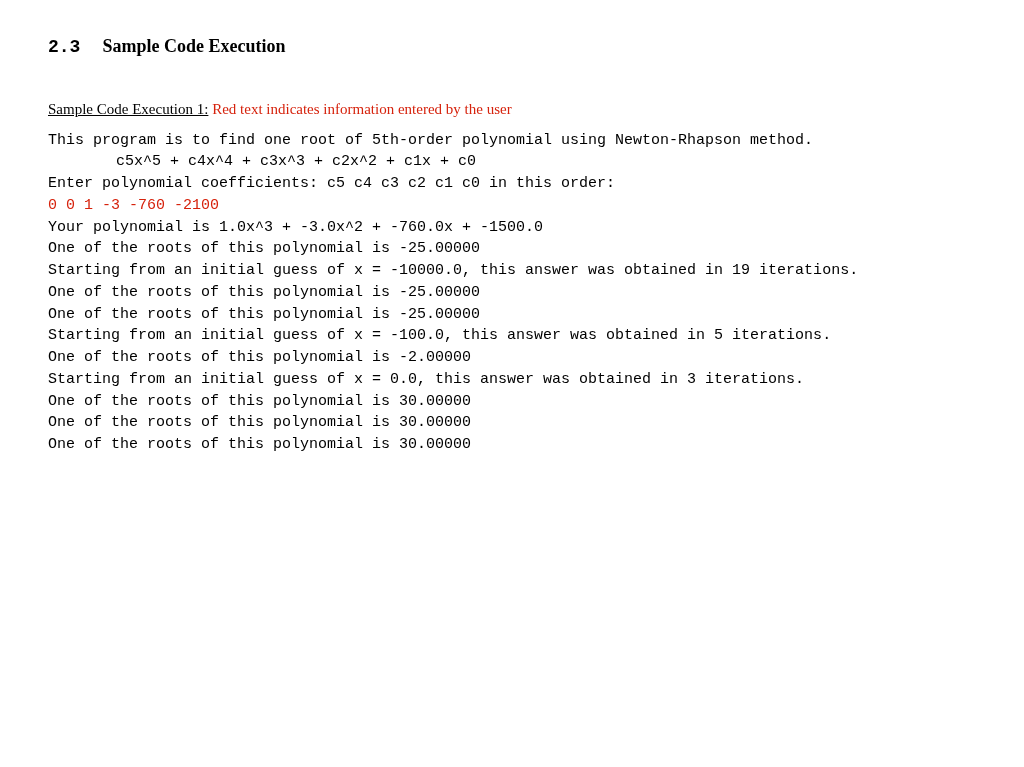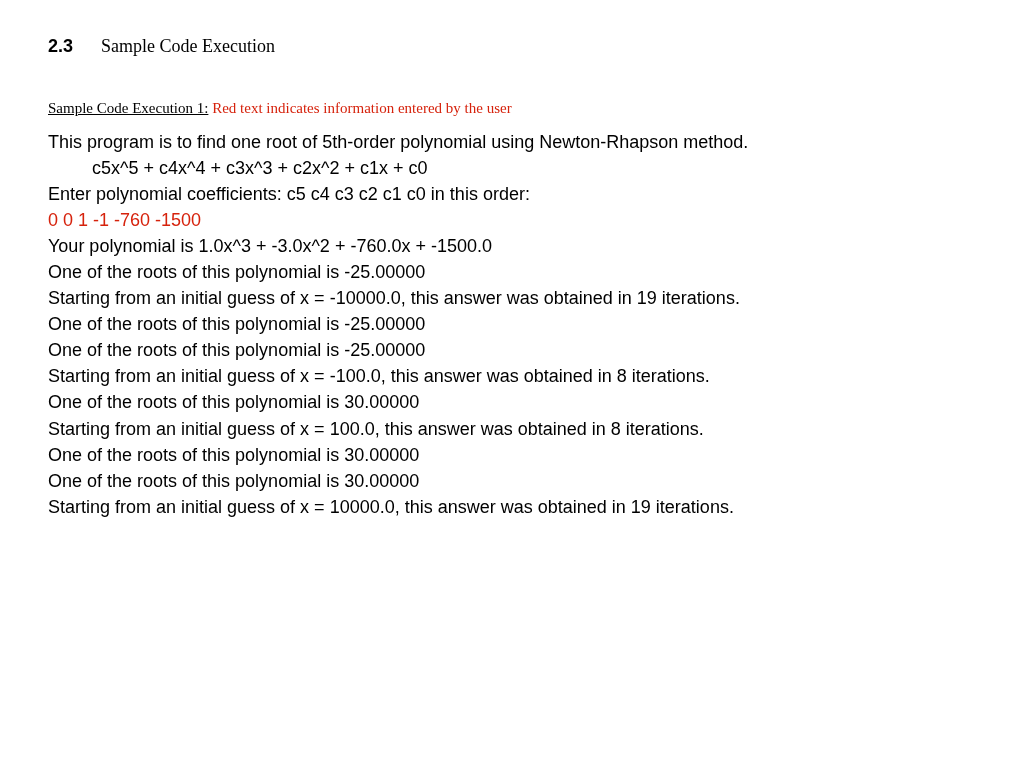--- a/index.html
+++ b/index.html
@@ -10,81 +10,83 @@
     margin: 0;
     padding: 34px 48px 40px 48px;
     line-height: 1.35;
   }
   .section-heading {
     font-size: 18px;
     margin-bottom: 18px;
   }
   .section-heading .num {
     font-weight: bold;
-    margin-right: 28px;
-    font-family: Liberation Sans, sans-serif;
+    margin-right: 22px;
+    font-family: Liberation Mono, monospace;
   }
   .section-heading .title {
-    font-weight: normal;
+    font-weight: bold;
   }
   .exec-label {
     text-decoration: underline;
     font-weight: normal;
   }
   .red {
     color: #d6220c;
   }
   .subheading {
     margin-bottom: 10px;
     margin-top: 40px;
   }
   .mono {
-    font-family: Liberation Sans, sans-serif;
+    font-family: Liberation Mono, monospace;
     white-space: pre;
-    font-size: 18px;
+    font-size: 15px;
     line-height: 1.45;
   }
   .block { margin-top: 0; }
-  .indent { margin-left: 44px; }
+  .indent { margin-left: 68px; }
 </style>
 </head>
 <body>
 
 <div class="section-heading">
   <span class="num">2.3</span><span class="title">Sample Code Execution</span>
 </div>
 
 <div class="subheading">
   <span class="exec-label">Sample Code Execution 1:</span>
   <span class="red"> <span>Red text indicates information entered by the user</span></span>
 </div>
 
 <div class="mono">This program is to find one root of 5th-order polynomial using Newton-Rhapson method.</div>
 <div class="mono indent">c5x^5 + c4x^4 + c3x^3 + c2x^2 + c1x + c0</div>
 
 <div class="mono block">Enter polynomial coefficients: c5 c4 c3 c2 c1 c0 in this order:</div>
-<div class="mono red">0 0 1 -1 -760 -1500</div>
+<div class="mono red">0 0 1 -3 -760 -2100</div>
 <div class="mono">Your polynomial is 1.0x^3 + -3.0x^2 + -760.0x + -1500.0</div>
 
 <div id="runs-container">
     <div class="block">
       <div class="mono">One of the roots of this polynomial is -25.00000</div>
       <div class="mono">Starting from an initial guess of x = -10000.0, this answer was obtained in 19 iterations.</div>
     </div>
     <div class="block">
       <div class="mono">One of the roots of this polynomial is -25.00000</div>
     </div>
     <div class="block">
       <div class="mono">One of the roots of this polynomial is -25.00000</div>
-      <div class="mono">Starting from an initial guess of x = -100.0, this answer was obtained in 8 iterations.</div>
+      <div class="mono">Starting from an initial guess of x = -100.0, this answer was obtained in 5 iterations.</div>
     </div>
     <div class="block">
-      <div class="mono">One of the roots of this polynomial is 30.00000</div>
-      <div class="mono">Starting from an initial guess of x = 100.0, this answer was obtained in 8 iterations.</div>
+      <div class="mono">One of the roots of this polynomial is -2.00000</div>
+      <div class="mono">Starting from an initial guess of x = 0.0, this answer was obtained in 3 iterations.</div>
     </div>
     <div class="block">
       <div class="mono">One of the roots of this polynomial is 30.00000</div>
     </div>
     <div class="block">
       <div class="mono">One of the roots of this polynomial is 30.00000</div>
-      <div class="mono">Starting from an initial guess of x = 10000.0, this answer was obtained in 19 iterations.</div>
+    </div>
+    <div class="block">
+      <div class="mono">One of the roots of this polynomial is 30.00000</div>
     </div>
   </div>
 
 </body></html>

